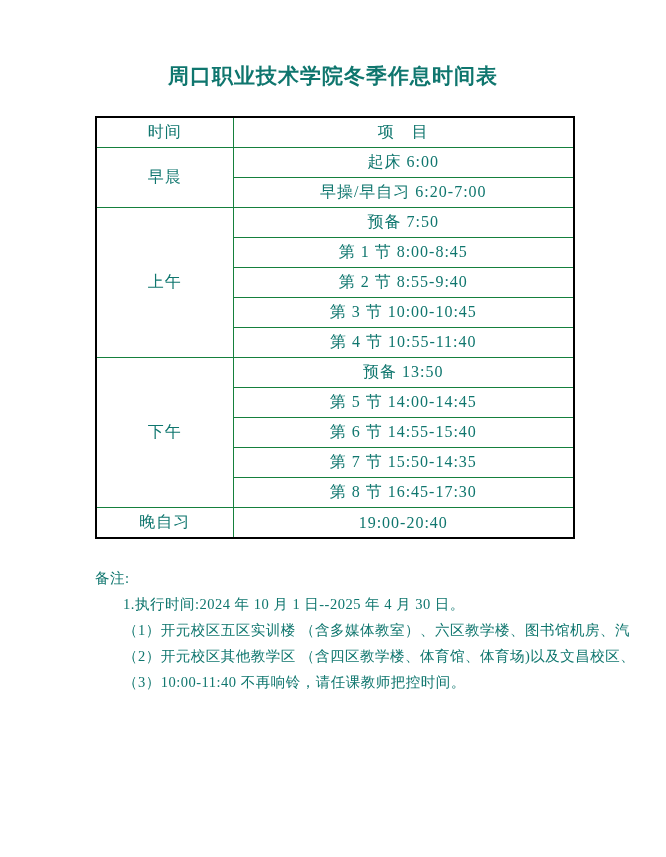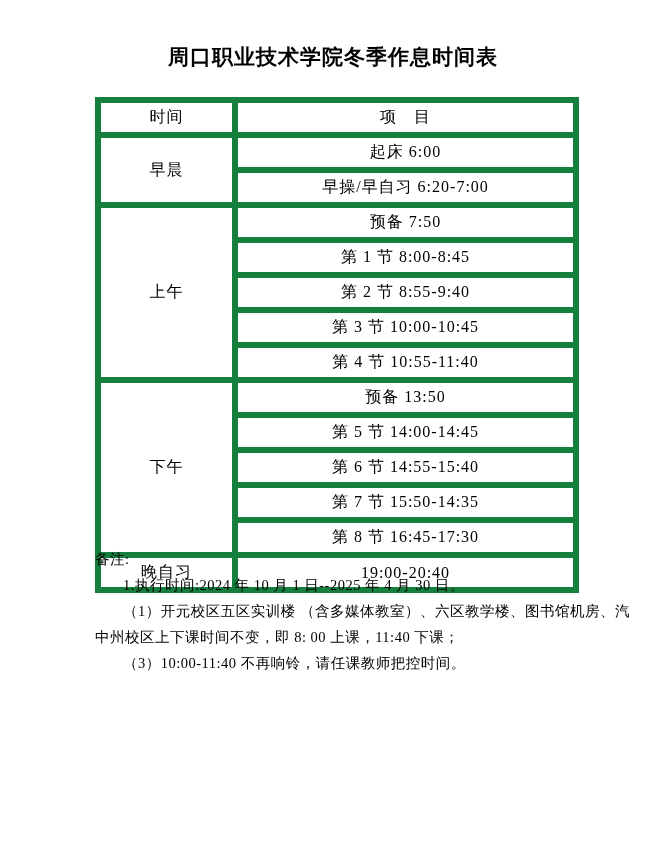--- a/index.html
+++ b/index.html
@@ -5,23 +5,24 @@
   html, body {
     margin: 0;
     padding: 0;
     background: #ffffff;
   }
   .page {
     position: relative;
     width: 666px;
     height: 821px;
     background: #ffffff;
-    color: #000000;
+    color: #0f766e;
     font-family: "Liberation Serif", "DejaVu Serif", serif;
     overflow: hidden;
+    margin-top: 19px;
   }
   .doc-title {
     position: absolute;
     top: 43px;
     left: 0;
     width: 100%;
     margin: 0;
     text-align: center;
     font-size: 21px;
     font-weight: bold;
@@ -34,21 +35,21 @@
     left: 95px;
     width: 478px;
     border-collapse: collapse;
     table-layout: fixed;
     border: 2px solid #000000;
   }
   table.schedule col.c1 { width: 137px; }
   table.schedule col.c2 { width: 341px; }
   table.schedule th,
   table.schedule td {
-    border: 6px solid #15803d;
+    border: 1px solid #15803d;
     height: 29px;
     padding: 0;
     text-align: center;
     vertical-align: middle;
     font-size: 16px;
     font-weight: normal;
     letter-spacing: 1px;
     white-space: nowrap;
     overflow: hidden;
   }
@@ -131,18 +132,18 @@
           <td>19:00-20:40</td>
         </tr>
       </tbody>
   </table>
 
   <div class="notes">
     <div class="note-line">备注:</div>
     <div id="note-lines">
         <div class="note-line indent">1.执行时间:2024 年 10 月 1 日--2025 年 4 月 30 日。</div>
         <div class="note-line indent">（1）开元校区五区实训楼 （含多媒体教室）、六区教学楼、图书馆机房、汽</div>
-        <div class="note-line">中州校区上下课时间不变，即 8: 00 上课，11:40 下课；</div>
+        <div class="note-line indent">（2）开元校区其他教学区 （含四区教学楼、体育馆、体育场)以及文昌校区、</div>
         <div class="note-line indent">（3）10:00-11:40 不再响铃，请任课教师把控时间。</div>
       </div>
   </div>
 
 </div>
 
 </body></html>

